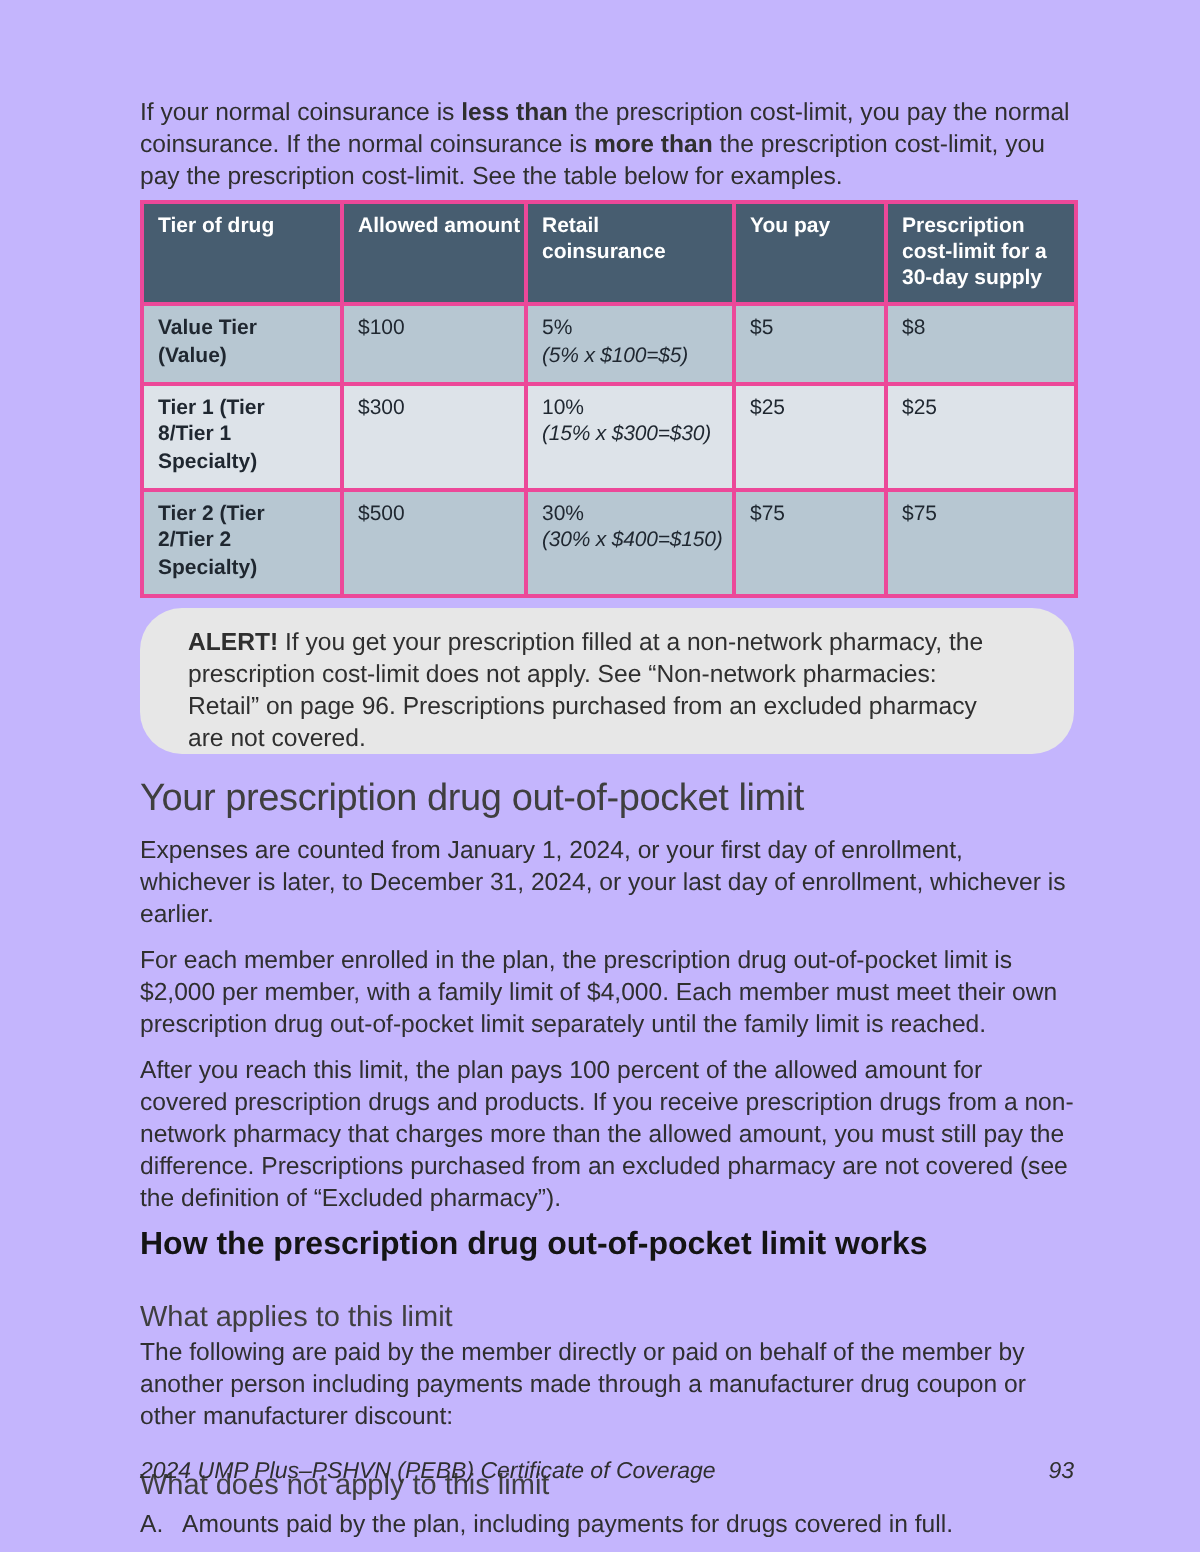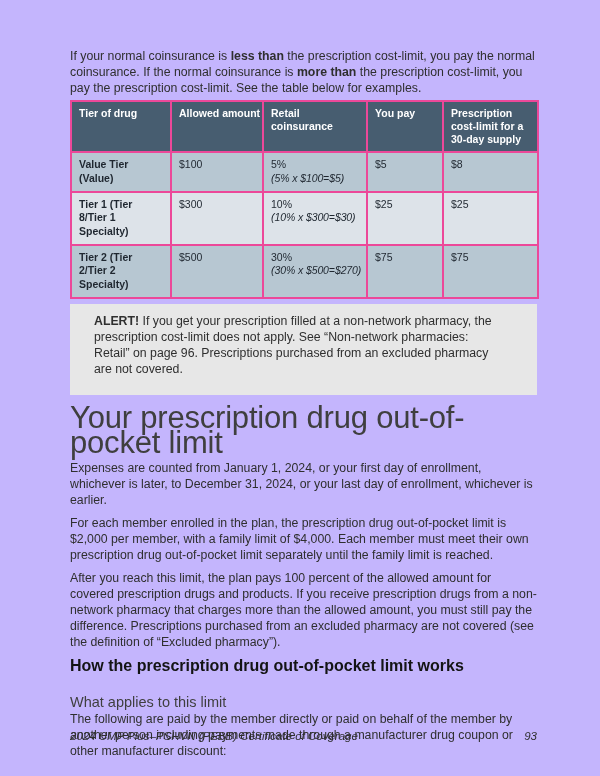--- a/index.html
+++ b/index.html
@@ -57,29 +57,30 @@
   tr.row-odd td  { background: #b7c7d2; }
   tr.row-even td { background: #dde3e9; }
   .tier-cell { font-weight: bold; }
   .nowrap { white-space: nowrap; }
   .calc-line { white-space: nowrap; letter-spacing: -0.1px; font-style: italic; }
 
   
   .alert-box {
     margin-top: 5px;
     background: #e7e7e7;
-    padding: 9px 30px 18px 24px;
+    padding: 9px 30px 0 24px;
     width: 467px;
+    border-radius: 21px;
   }
   .alert-box p { font-size: 12.3px; line-height: 16px; color: #2f2f2f; }
 
   
   h1.section-title {
     margin-top: 10px;
-    font-size: 31px;
+    font-size: 19px;
     line-height: 25px;
     font-weight: normal;
     color: #3f3f3f;
     letter-spacing: -0.2px;
   }
   h2.sub-title {
     margin-top: 6px;
     font-size: 16px;
     line-height: 19px;
     font-weight: bold;
@@ -149,31 +150,31 @@
             <div class="calc-line">(5% x $100=$5)</div>
           </td>
           <td>$5</td>
           <td>$8</td>
         </tr>
         <tr class="row-even">
           <td class="tier-cell">Tier 1 (Tier 8/Tier 1 Specialty)</td>
           <td>$300</td>
           <td>
             <div>10%</div>
-            <div class="calc-line">(10% x $300=$30)</div>
+            <div class="calc-line">(15% x $300=$30)</div>
           </td>
           <td>$25</td>
           <td>$25</td>
         </tr>
         <tr class="row-odd">
           <td class="tier-cell">Tier 2 (Tier 2/Tier 2 Specialty)</td>
           <td>$500</td>
           <td>
             <div>30%</div>
-            <div class="calc-line">(30% x $500=$270)</div>
+            <div class="calc-line">(30% x $400=$150)</div>
           </td>
           <td>$75</td>
           <td>$75</td>
         </tr>
       </tbody>
     </table>
 
     <div class="alert-box">
       <p><b>ALERT!</b><span> If you get your prescription filled at a non-network pharmacy, the prescription cost-limit does not apply. See “Non-network pharmacies: Retail” on page 96. Prescriptions purchased from an excluded pharmacy are not covered.</span></p>
     </div>

